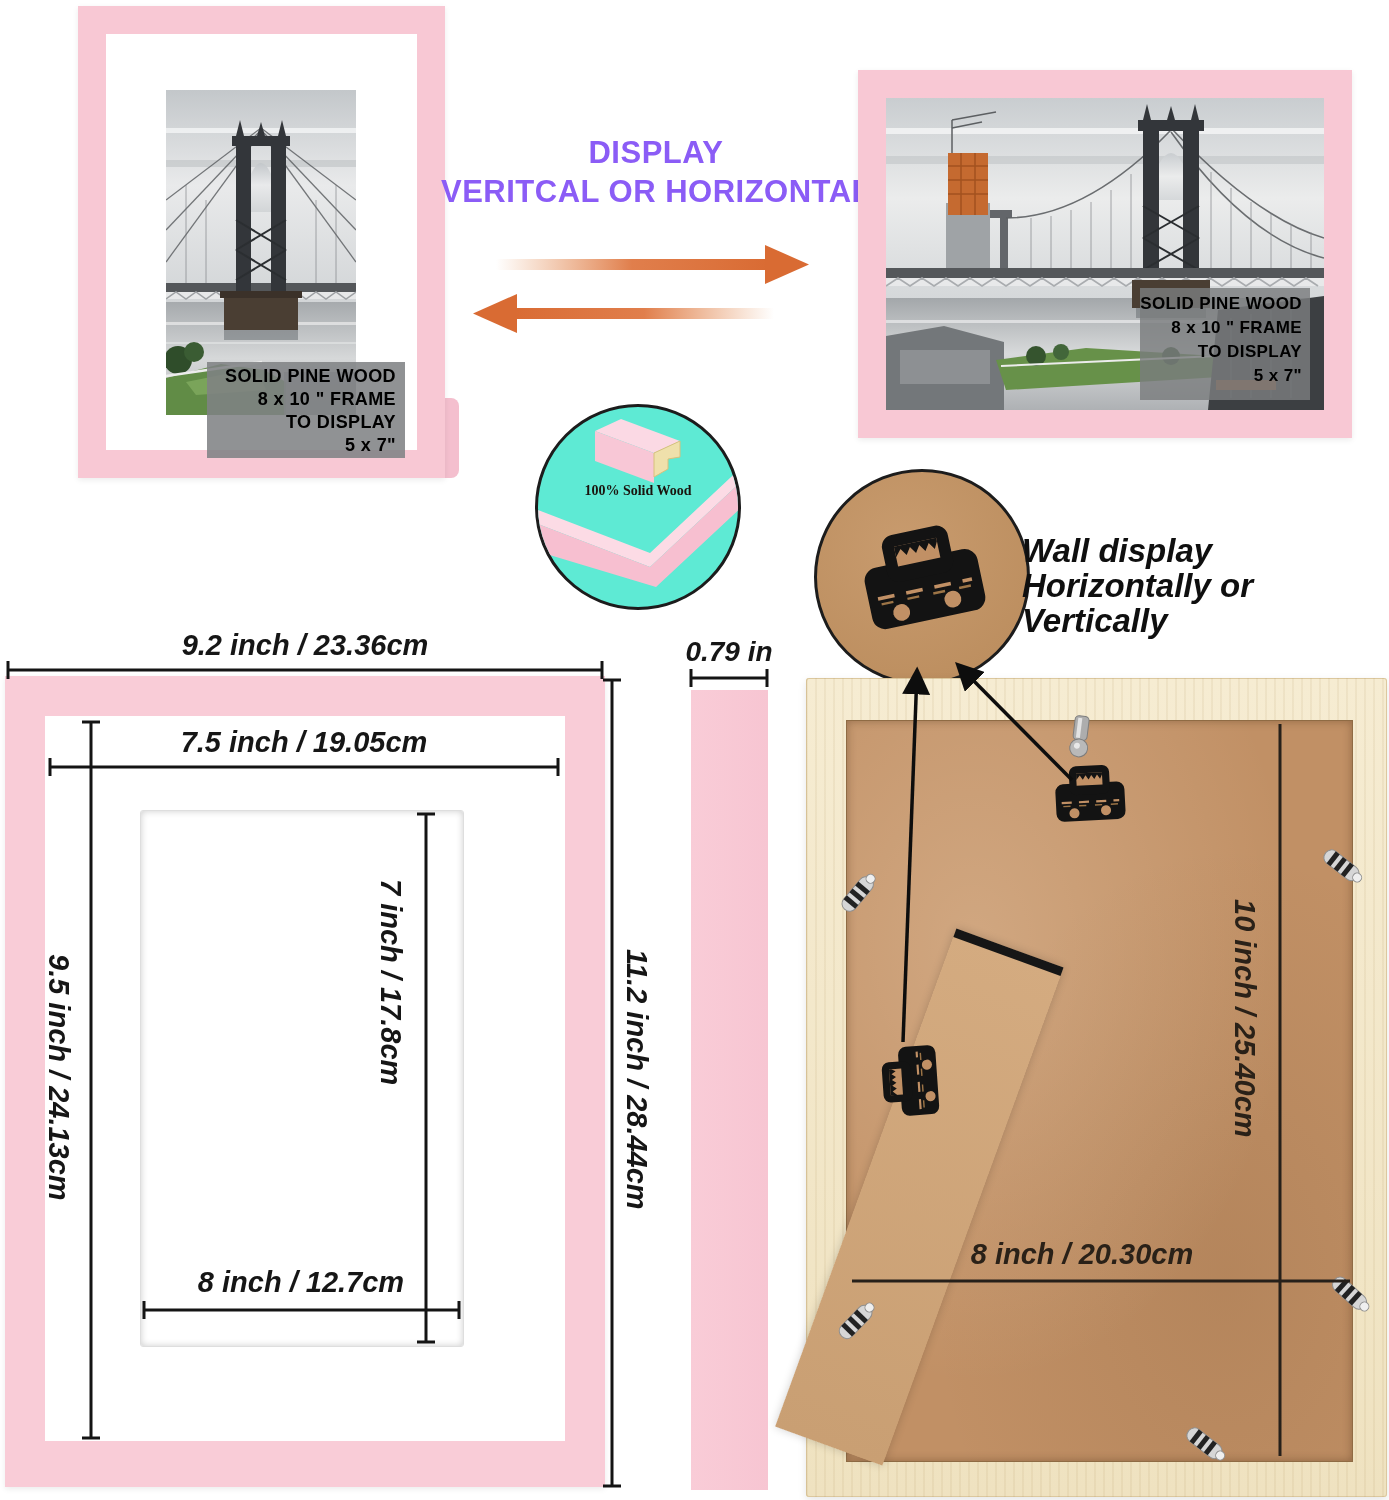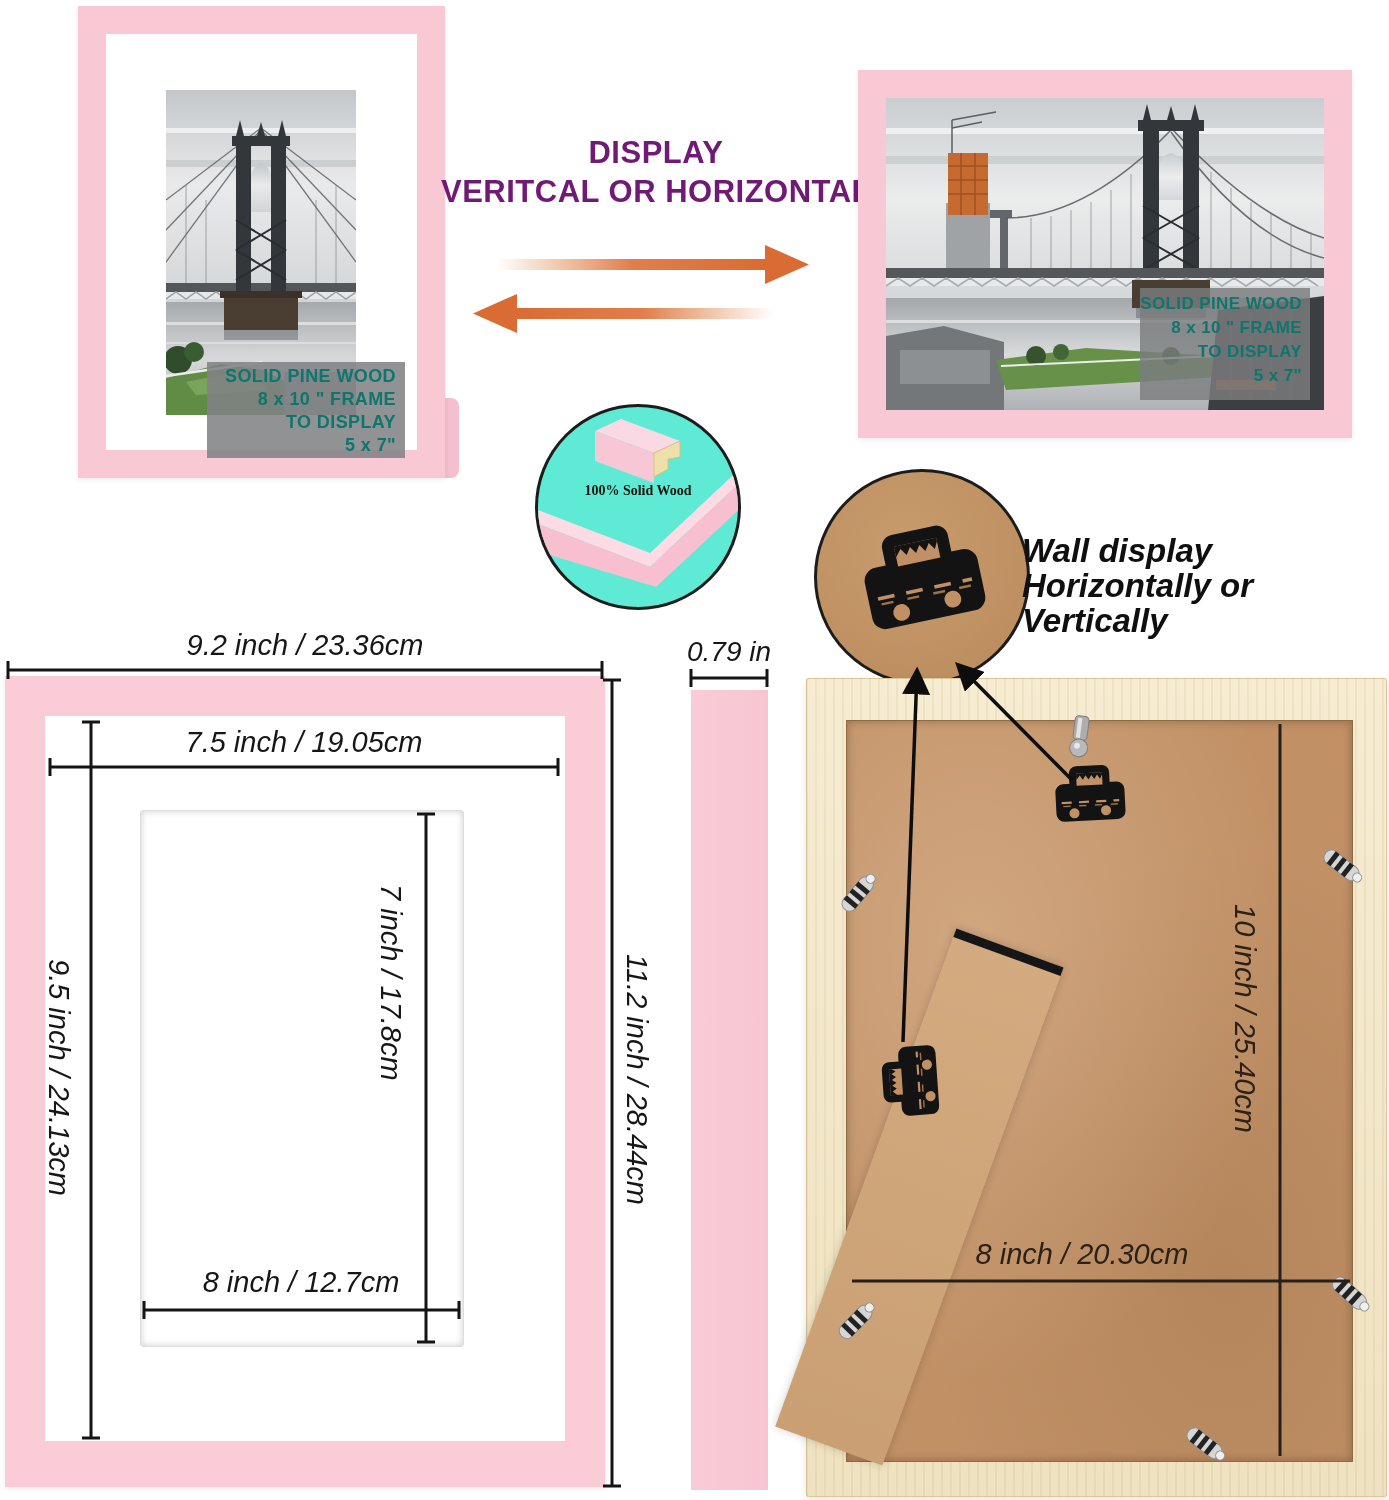--- a/index.html
+++ b/index.html
@@ -4,27 +4,27 @@
 <style>
   html,body{margin:0;padding:0;background:#fff;}
   #canvas{position:relative;width:1389px;height:1500px;background:#ffffff;overflow:hidden;
           font-family:"Liberation Sans",sans-serif;color:#111;}
   .abs{position:absolute;}
   
   .pframe{position:absolute;background:#f8c8d4;box-shadow:0 2px 6px rgba(0,0,0,0.08);}
   .mat{position:absolute;background:#ffffff;}
   .photo{position:absolute;overflow:hidden;background:#d8dadb;}
   .photo svg{display:block;width:100%;height:100%;}
-  .overlay{position:absolute;background:rgba(128,130,132,0.87);color:#0f766e;
+  .overlay{position:absolute;background:rgba(128,130,132,0.87);color:#000000;
            text-align:right;font-weight:bold;letter-spacing:0.4px;}
   .overlay div{white-space:nowrap;}
   .stand{position:absolute;background:#f4bfce;border-radius:0 8px 8px 0;}
   
   .title{position:absolute;left:426px;top:133px;width:460px;text-align:center;
-         font-weight:bold;font-size:31px;line-height:39px;color:#701a75;letter-spacing:0.5px;}
+         font-weight:bold;font-size:31px;line-height:39px;color:#8b5cf6;letter-spacing:0.5px;}
   
   .circle{position:absolute;border:3px solid #1c1c1c;border-radius:50%;overflow:hidden;}
   #material-circle{left:535px;top:404px;width:200px;height:200px;background:#5eead4;}
   #wall-circle{left:814px;top:469px;width:210px;height:210px;
      background:radial-gradient(circle at 42% 36%, #c89b6e 0%, #bd8f60 75%, #b3865a 100%);}
   .badge-text{position:absolute;left:0;top:76px;width:200px;text-align:center;
       font-family:"Liberation Serif",serif;font-weight:bold;font-size:14px;color:#1a140e;}
   .caption{position:absolute;font-style:italic;font-weight:bold;color:#0f0f0f;}
   #material-caption{left:378px;top:527px;width:180px;text-align:center;font-size:28px;line-height:37px;}
   #wall-caption{left:1022px;top:533px;width:340px;text-align:left;font-size:33px;line-height:35px;}
@@ -49,21 +49,21 @@
         #c19065;
       box-shadow:inset 0 0 10px rgba(60,35,15,0.35);border:1px solid #8f6b44;}
   #easel-strip{position:absolute;left:953px;top:948px;width:114px;height:530px;
       transform:rotate(20deg);transform-origin:50% 0;
       background:linear-gradient(180deg,#d4ab80,#c99f73);
       box-shadow:0 0 10px rgba(0,0,0,0.18);}
   #easel-strip .fold{position:absolute;left:0;top:0;width:100%;height:9px;background:#161616;}
   .clip{position:absolute;}
   
   #dim-layer{position:absolute;left:0;top:0;width:1389px;height:1500px;z-index:5;pointer-events:none;}
-  .dim{position:absolute;font-style:italic;font-weight:normal;font-size:29px;color:#161616;z-index:6;white-space:nowrap;}
+  .dim{position:absolute;font-style:italic;font-weight:bold;font-size:29px;color:#161616;z-index:6;white-space:nowrap;}
   .dim-v{writing-mode:vertical-rl;text-orientation:mixed;text-align:center;}
   .dim-brown{color:#2a2118;}
   .dim-c{text-align:center;}
 </style>
 </head>
 <body>
 
 <div id="canvas">
 
   <svg width="0" height="0" style="position:absolute">

